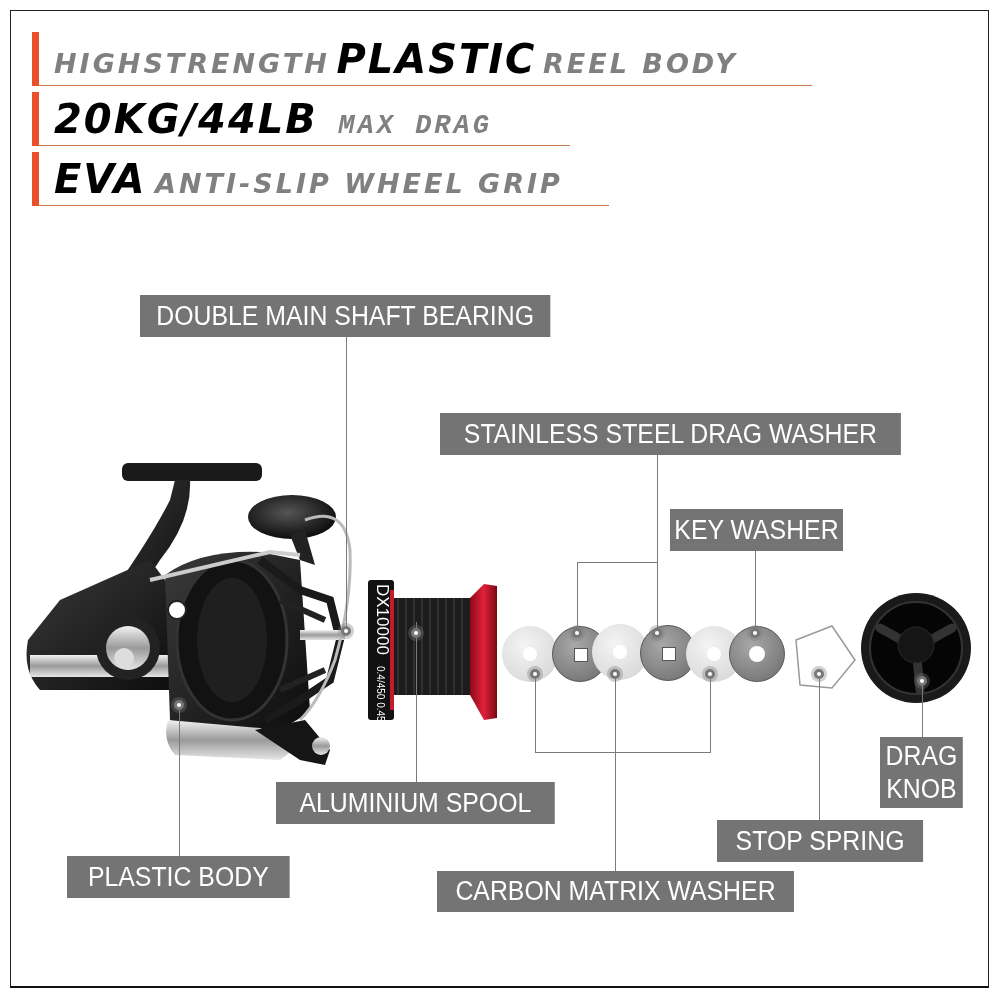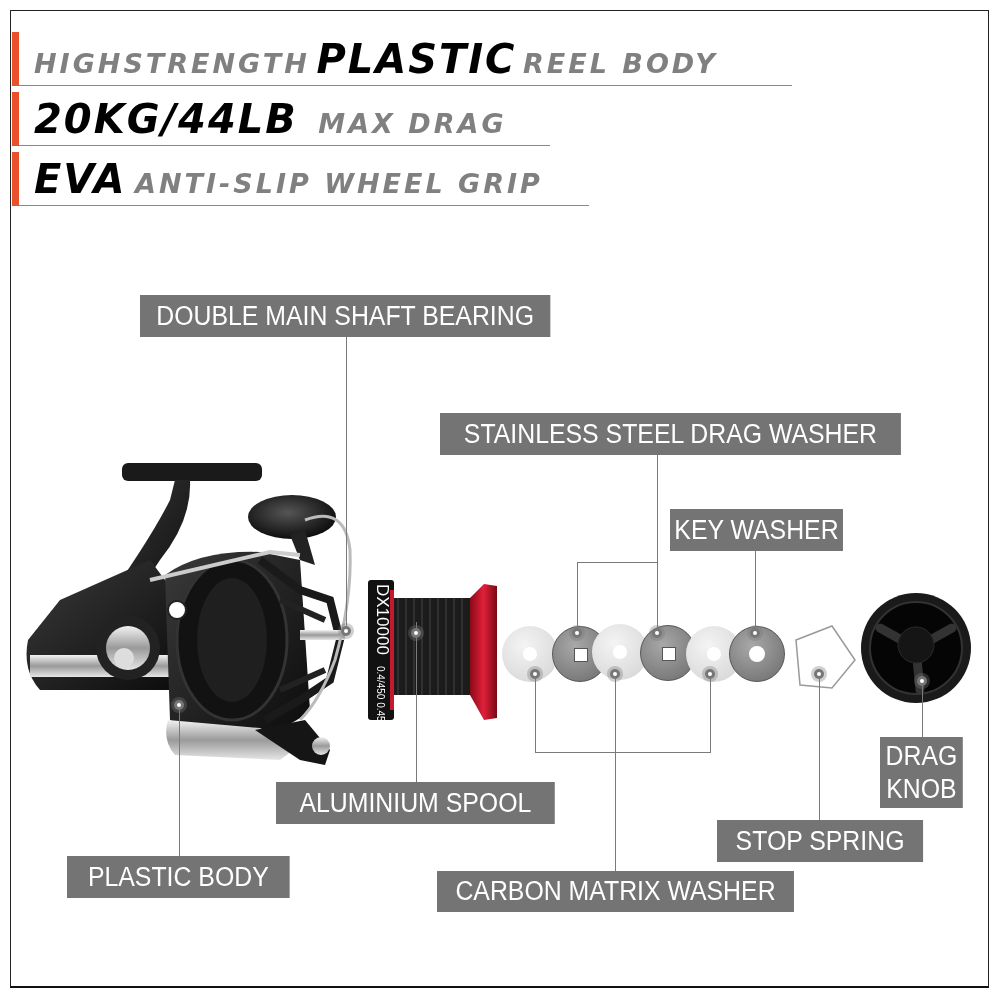--- a/index.html
+++ b/index.html
@@ -1,18 +1,18 @@
 <!DOCTYPE html>
 <html><head>
 <meta charset="utf-8">
 <style>
   html,body{margin:0;padding:0;background:#fff;}
   body{width:1000px;height:1000px;position:relative;overflow:hidden;font-family:"Liberation Sans",sans-serif;}
   .frame{position:absolute;left:10px;top:10px;width:979px;height:978px;border:1px solid #222;border-bottom:2px solid #111;box-sizing:border-box;}
-  .hrow{position:absolute;left:12px;height:54px;padding-left:26px;}
+  .hrow{position:absolute;left:32px;height:54px;padding-left:26px;}
   .hbar{position:absolute;left:0;top:0;width:7px;height:100%;background:#e8512a;}
   .hline{position:absolute;left:7px;bottom:0;height:1px;background:#c8764a;}
   .htext{position:absolute;left:22px;bottom:4px;white-space:nowrap;font-family:"DejaVu Sans",sans-serif;font-style:italic;font-weight:bold;letter-spacing:1px;}
   .big{color:#000;font-size:40px;letter-spacing:2px;}
   .small{color:#808080;font-size:27px;letter-spacing:3px;}
   .label{position:absolute;background:#747474;color:#fff;font-family:"Liberation Sans",sans-serif;font-size:27px;display:flex;align-items:center;justify-content:center;text-align:center;line-height:33px;transform:scaleX(0.92);transform-origin:left center;}
   .ln{position:absolute;background:#7a7a7a;}
   .dot{position:absolute;width:10px;height:10px;border-radius:50%;background:#777;box-shadow:0 0 0 3px rgba(120,120,120,0.35);}
   .dot::after{content:"";position:absolute;left:3px;top:3px;width:4px;height:4px;border-radius:50%;background:#fff;}
   .washer{position:absolute;width:56px;height:56px;border-radius:50%;}
@@ -34,21 +34,21 @@
     <span class="small">HIGHSTRENGTH</span>
     <span class="big">PLASTIC</span>
     <span class="small">REEL BODY</span>
   </div>
 </div>
 <div class="hrow" style="top:92px;width:540px;">
   <div class="hbar"></div>
   <div class="hline" style="width:531px;"></div>
   <div class="htext">
     <span class="big">20KG/44LB</span>
-    <span class="small" style="margin-left:14px;">MAX DRAG</span>
+    <span class="small" style="margin-left:14px;font-family:Liberation Mono, monospace;">MAX DRAG</span>
   </div>
 </div>
 <div class="hrow" style="top:152px;width:580px;">
   <div class="hbar"></div>
   <div class="hline" style="width:570px;"></div>
   <div class="htext">
     <span class="big">EVA</span>
     <span class="small" style="margin-left:2px;">ANTI-SLIP WHEEL GRIP</span>
   </div>
 </div>

